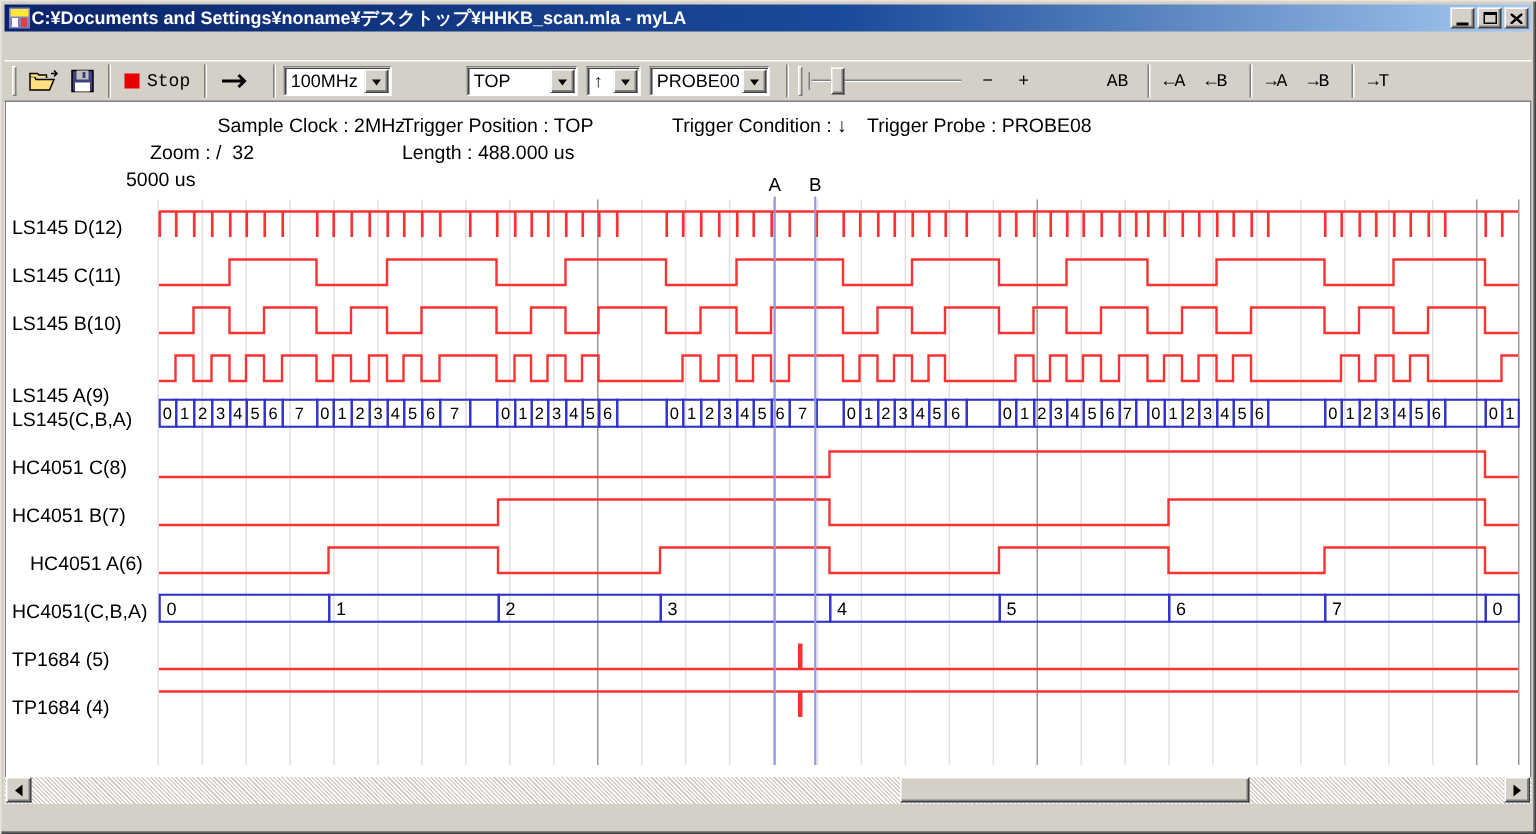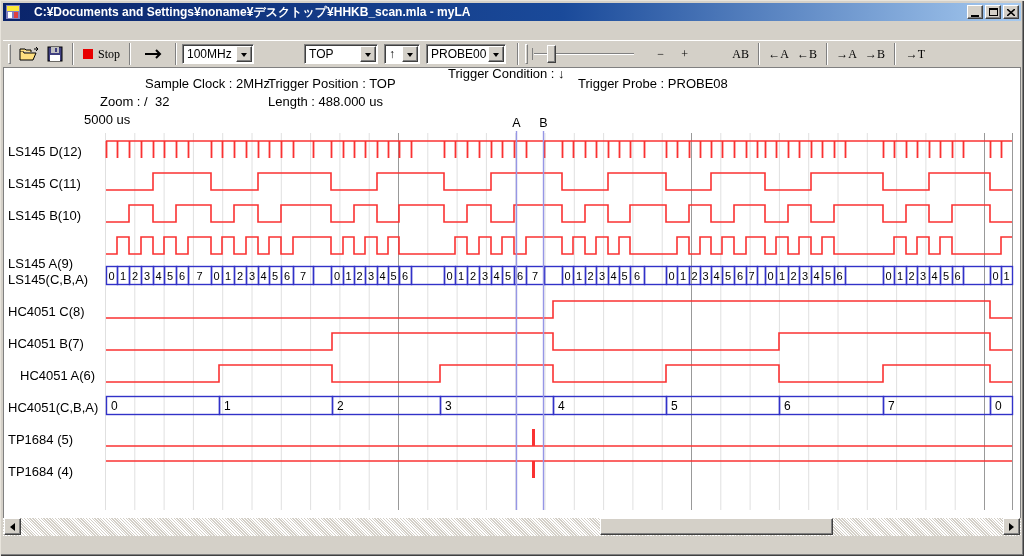--- a/index.html
+++ b/index.html
@@ -4,37 +4,37 @@
 <style>
   html,body{margin:0;padding:0;background:#3a6ea5;}
   *{box-sizing:border-box;}
   .win{position:relative;width:1024px;height:556px;background:#d4d0c8;overflow:hidden;
        font-family:"Liberation Sans",sans-serif;color:#000;
        box-shadow:inset 1px 1px 0 #e8e4dc, inset -1px -1px 0 #404040, inset -2px -2px 0 #808080;}
   
   .titlebar{position:absolute;left:3px;top:3px;right:3px;height:18px;
             background:linear-gradient(90deg,#0a246a 0%,#1a4a9a 55%,#a6caf0 100%);
             display:flex;align-items:center;padding:0 2px;}
-  .title-text{color:#fff;font-size:12px;font-weight:bold;padding-left:13px;white-space:nowrap;overflow:hidden;flex:1;}
+  .title-text{color:#fff;font-size:12px;font-weight:bold;padding-left:0;white-space:nowrap;overflow:hidden;flex:1;}
   .cap-btn{width:16px;height:14px;margin-left:2px;background:#d4d0c8;
            border:1px solid;border-color:#fff #404040 #404040 #fff;
            box-shadow:inset -1px -1px 0 #808080;display:flex;align-items:center;justify-content:center;padding:0;}
   .glyph-min{width:8px;height:2px;background:#000;margin-top:7px;}
   .glyph-max{width:9px;height:8px;border:1px solid #000;border-top-width:2px;}
   .appicon{width:16px;height:16px;flex:0 0 16px;}
   
   .menubar{position:absolute;left:3px;top:21px;right:3px;height:19px;display:flex;align-items:center;font-size:12.5px;}
   .menu-item{padding:2px 9px;}
   
   .toolbar{position:absolute;left:3px;top:40px;right:3px;height:28px;display:flex;align-items:center;
            border-top:1px solid #fff;border-bottom:1px solid #808080;padding-left:4px;font-size:12px;}
   .grip{width:3px;height:20px;border:1px solid;border-color:#fff #808080 #808080 #fff;margin:0 4px 0 1px;}
   .tsep{width:0;height:22px;border-left:1px solid #808080;border-right:1px solid #fff;margin:0 5px;}
-  .tbtn{height:22px;background:#d4d0c8;border:none;display:flex;align-items:center;justify-content:flex-end;
-        font-size:12px;color:#000;padding:0 4px;font-family:Liberation Serif, serif;}
+  .tbtn{height:22px;background:#d4d0c8;border:none;display:flex;align-items:center;justify-content:flex-start;
+        font-size:12px;color:#000;padding:0 4px;font-family:Liberation Mono, monospace;}
   .stop-sq{width:10px;height:10px;background:#e80000;margin-right:5px;display:inline-block;}
   .combo{height:20px;background:#fff;border:1px solid;border-color:#808080 #fff #fff #808080;
          box-shadow:inset 1px 1px 0 #404040;display:flex;align-items:center;margin-right:6px;}
   .combo-val{flex:1;padding:0 4px;font-size:12px;white-space:nowrap;overflow:hidden;}
   .combo-btn{width:16px;height:16px;margin:1px;background:#d4d0c8;border:1px solid;
              border-color:#fff #404040 #404040 #fff;box-shadow:inset -1px -1px 0 #808080;
              display:flex;align-items:center;justify-content:center;}
   .arr-down{width:0;height:0;border:3.5px solid transparent;border-top:4px solid #000;margin-top:4px;}
   .slider{position:relative;width:104px;height:22px;margin-right:8px;}
   .slider-track{position:absolute;left:2px;right:2px;top:10px;height:2px;background:#808080;border-bottom:1px solid #fff;}
@@ -166,21 +166,21 @@
     <button class="tbtn" style="width:28px;">→A</button>
     <button class="tbtn" style="width:28px;">→B</button>
     <span class="tsep"></span>
     <button class="tbtn" style="width:28px;">→T</button>
   </div>
 
   <div class="content"></div>
 
   <span class="info-text" style="left:100px;top:76px;margin-left:45px;">Sample Clock : 2MHz</span>
   <span class="info-text" style="left:268px;top:76px;">Trigger Position : TOP</span>
-  <span class="info-text" style="left:448px;top:66px;">Trigger Condition : ↓</span>
+  <span class="info-text" style="left:448px;top:76px;">Trigger Condition : ↓</span>
   <span class="info-text" style="left:578px;top:76px;">Trigger Probe : PROBE08</span>
   <span class="info-text" style="left:100px;top:94px;">Zoom : /  32</span>
   <span class="info-text" style="left:268px;top:94px;">Length : 488.000 us</span>
   <span class="time-scale">5000 us</span>
 
   <div>
       <div class="ch-label" style="top: 144px;">LS145 D(12)</div>
       <div class="ch-label" style="top: 176px;">LS145 C(11)</div>
       <div class="ch-label" style="top: 208px;">LS145 B(10)</div>
       <div class="ch-label" style="top: 256px; text-align: right;">LS145 A(9)</div>

